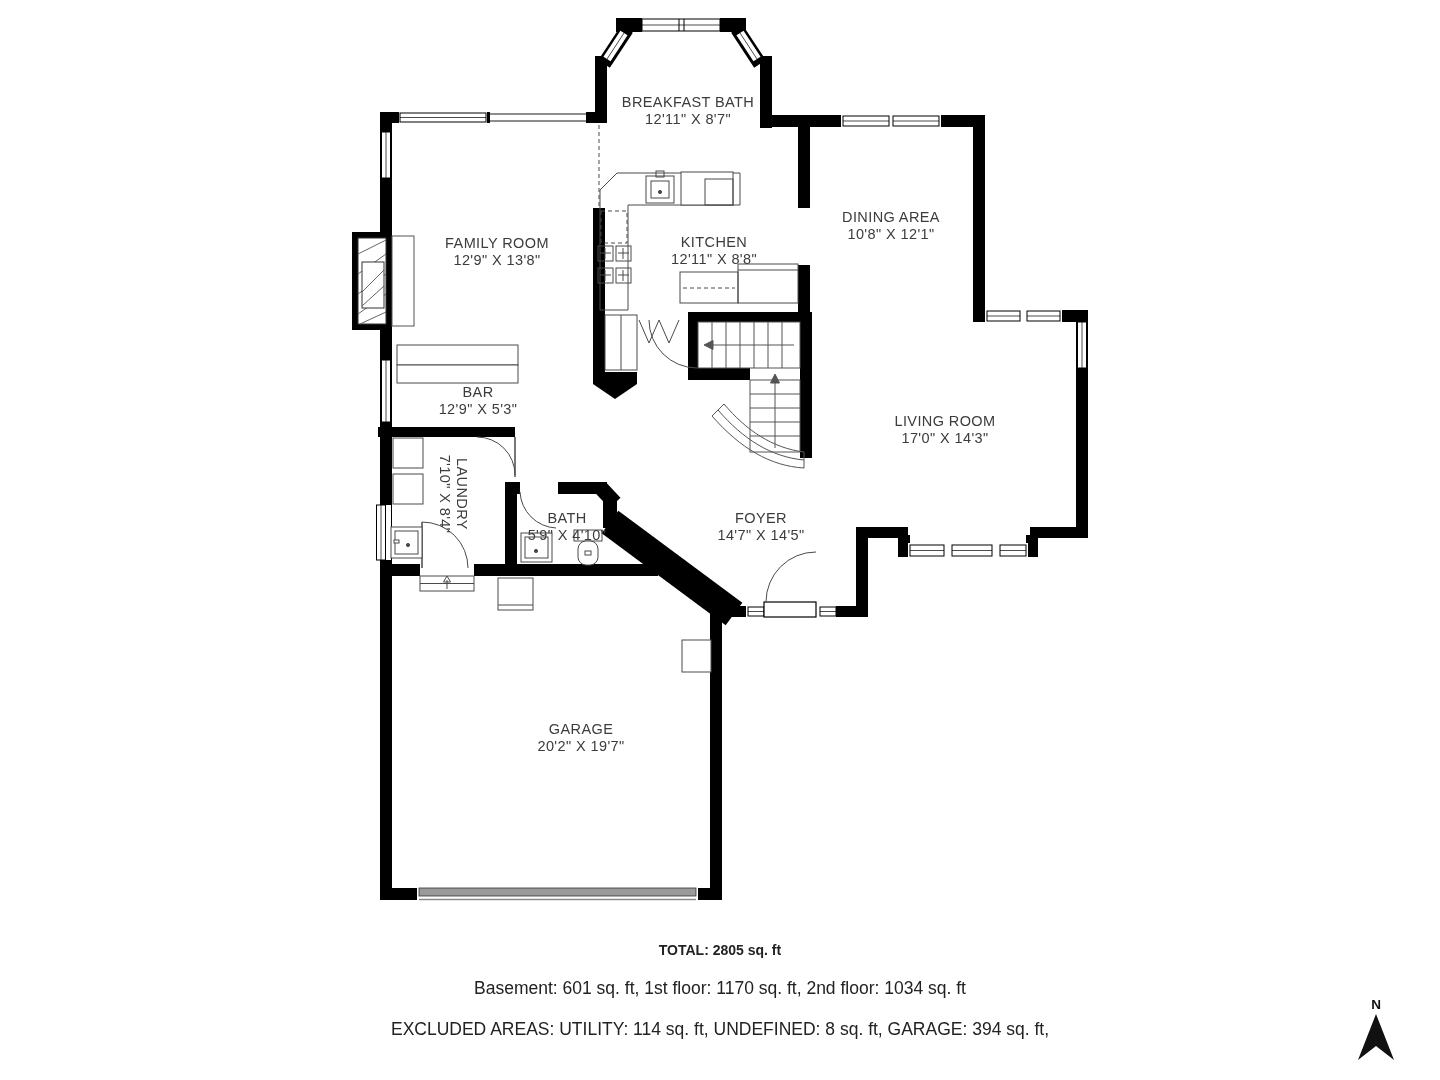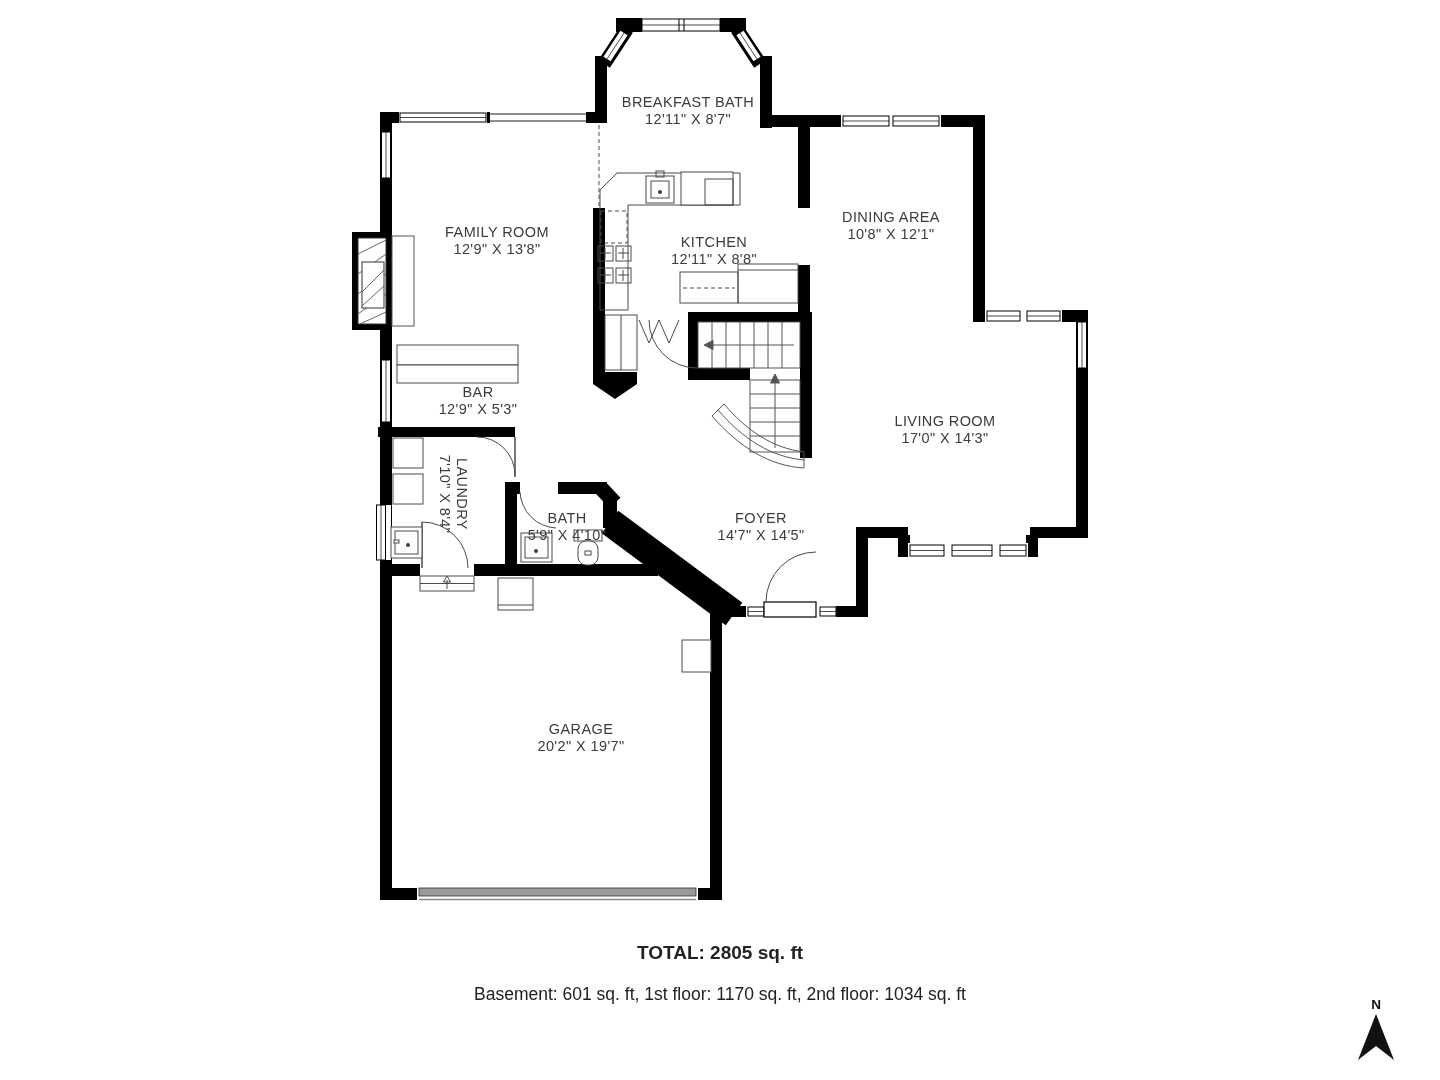--- a/index.html
+++ b/index.html
@@ -4,21 +4,21 @@
 <style>
   html,body{margin:0;padding:0;background:#ffffff;}
   .stage{position:relative;width:1440px;height:1080px;background:#fff;overflow:hidden;
          font-family:"Liberation Sans", sans-serif;}
   .plan-svg{position:absolute;left:0;top:0;width:1440px;height:1080px;}
   .room-label{position:absolute;transform:translate(-50%,-50%);text-align:center;
       color:#3c3c3c;font-size:14.5px;letter-spacing:.4px;line-height:16px;white-space:nowrap;}
   .room-label .dims{display:block;margin-top:1px;}
   .room-label.rot{transform:translate(-50%,-50%) rotate(90deg);}
   .summary{position:absolute;left:0;top:942px;width:100%;text-align:center;color:#222;}
-  .summary .total{font-size:19px;font-weight:bold;margin:0 0 3px 0;}
+  .summary .total{font-size:14px;font-weight:bold;margin:0 0 3px 0;}
   .summary .line{font-size:17.5px;margin:20px 0;}
   .summary .disclaimer{font-size:9.5px;color:#9b9b9b;margin-top:16px;letter-spacing:.2px;}
   .compass-n{position:absolute;transform:translate(-50%,-50%);left:1376px;top:1004px;
       font-size:13.5px;color:#111;font-weight:bold;}
 </style>
 </head>
 <body>
 
 <div class="stage">
 
@@ -289,21 +289,21 @@
 
     <g>
       <polygon points="1376,1014 1394,1060 1376,1046 1358,1060" fill="#111"></polygon>
     </g>
   </svg>
 
   <div class="room-label" style="left:688px;top:110px">
     <span>BREAKFAST BATH</span>
     <span class="dims">12'11" X 8'7"</span>
   </div>
-  <div class="room-label" style="left:497px;top:240px">
+  <div class="room-label" style="left:497px;top:251px">
     <span>FAMILY ROOM</span>
     <span class="dims">12'9" X 13'8"</span>
   </div>
   <div class="room-label" style="left:714px;top:250px">
     <span>KITCHEN</span>
     <span class="dims">12'11" X 8'8"</span>
   </div>
   <div class="room-label" style="left:891px;top:225px">
     <span>DINING AREA</span>
     <span class="dims">10'8" X 12'1"</span>
@@ -329,17 +329,18 @@
     <span class="dims">14'7" X 14'5"</span>
   </div>
   <div class="room-label" style="left:581px;top:737px">
     <span>GARAGE</span>
     <span class="dims">20'2" X 19'7"</span>
   </div>
 
   <div class="summary">
     <div class="total">TOTAL: 2805 sq. ft</div>
     <div class="line">Basement: 601 sq. ft, 1st floor: 1170 sq. ft, 2nd floor: 1034 sq. ft</div>
+    <div class="line">EXCLUDED AREAS: UTILITY: 114 sq. ft, UNDEFINED: 8 sq. ft, GARAGE: 394 sq. ft,</div>
   </div>
 
   <div class="compass-n">N</div>
 
 </div>
 
 </body></html>

